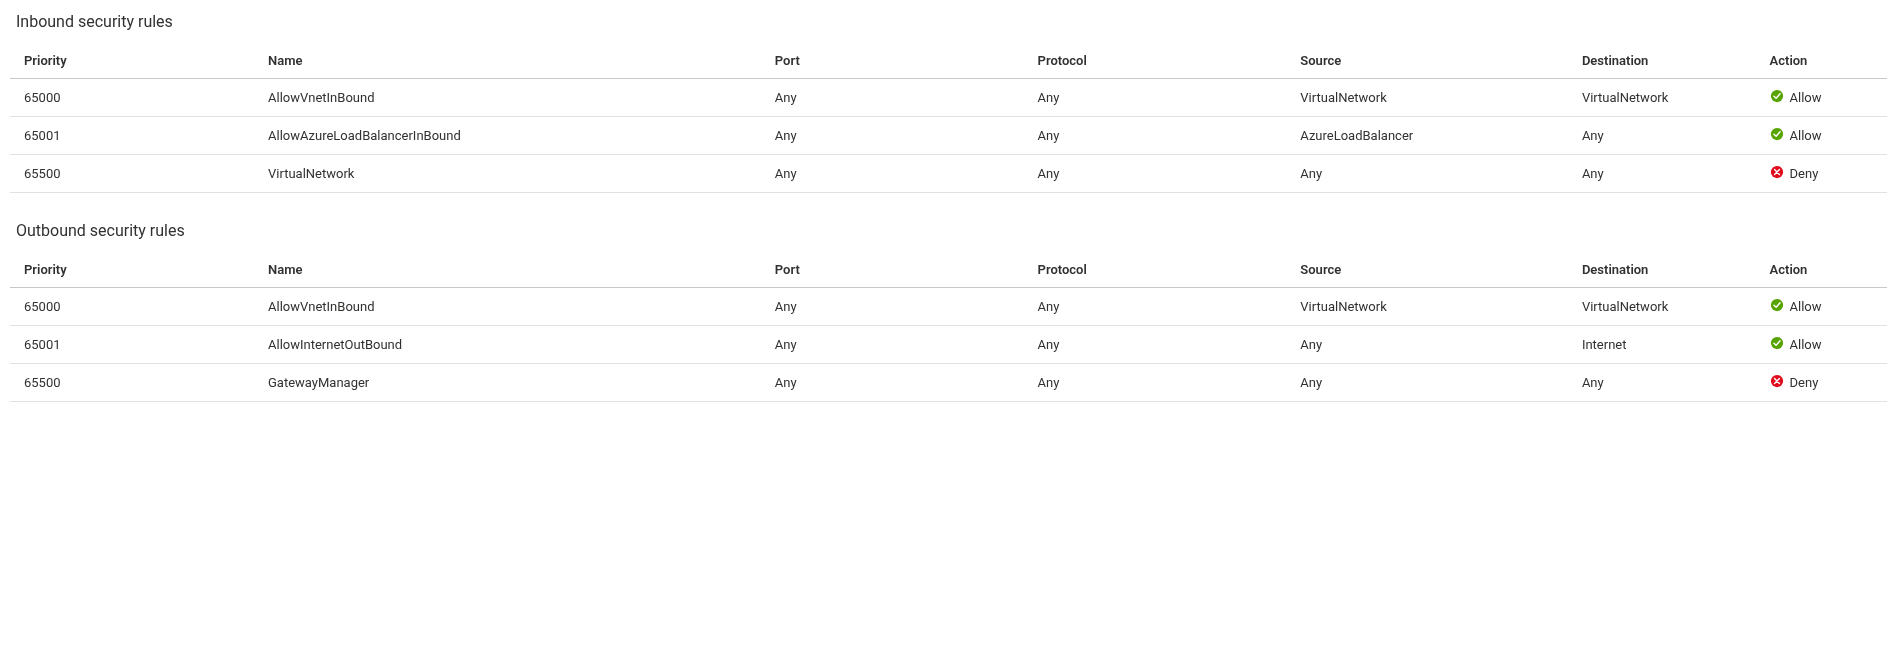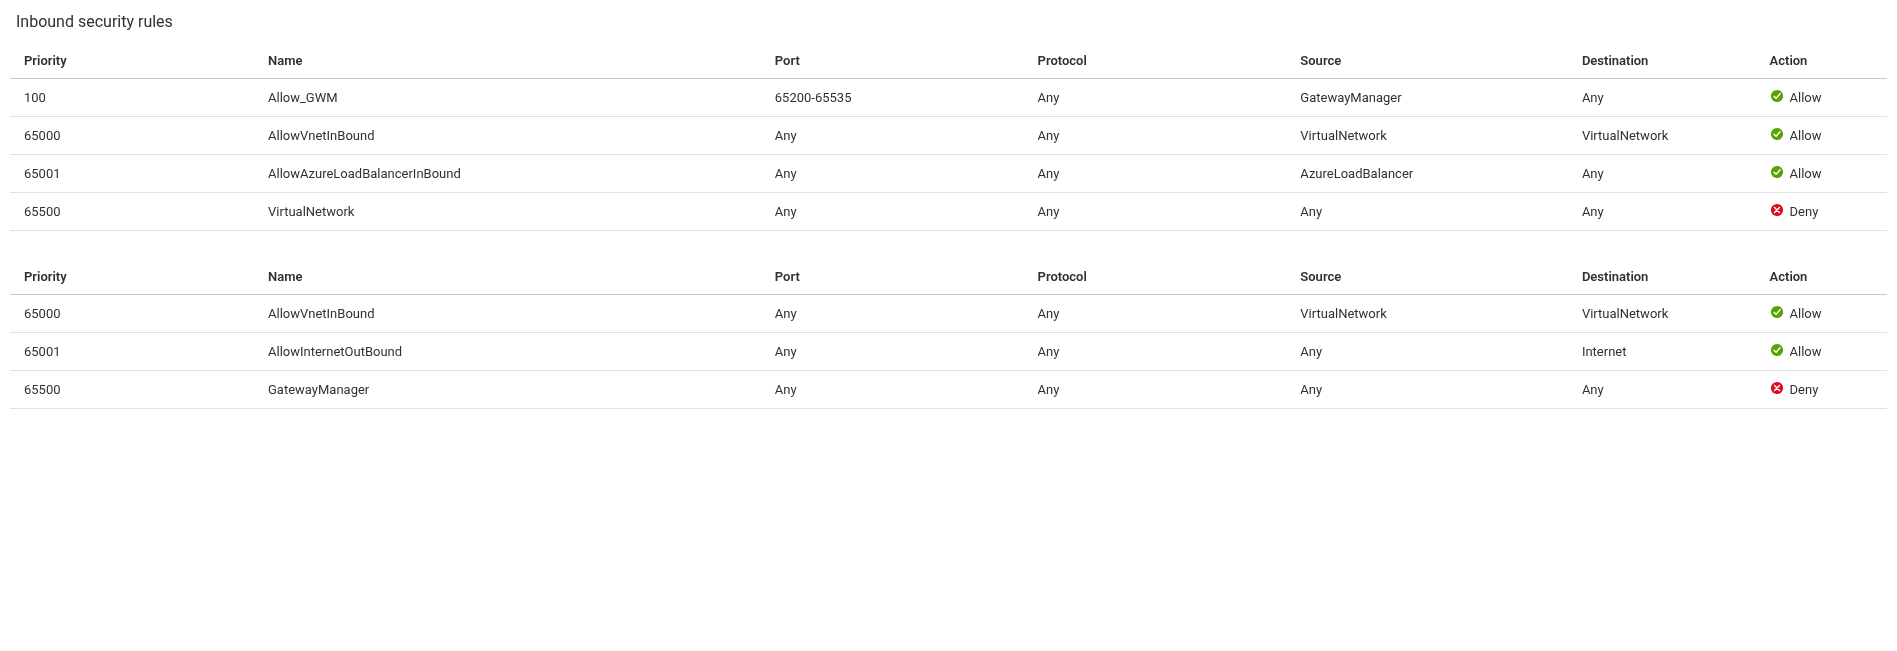--- a/index.html
+++ b/index.html
@@ -84,37 +84,20 @@
         <th>Name</th>
         <th>Port</th>
         <th>Protocol</th>
         <th>Source</th>
         <th>Destination</th>
         <th>Action</th>
       </tr>
     </thead>
     <tbody id="inbound-body">
         <tr>
-          <td>100</td>
-          <td>Allow_GWM</td>
-          <td>65200-65535</td>
-          <td>Any</td>
-          <td>GatewayManager</td>
-          <td>Any</td>
-          <td>
-            <div class="action-cell">
-              <span><svg class="status-icon" viewBox="0 0 16 16">
-                  <circle cx="8" cy="8" r="7" fill="#57A300"></circle>
-                  <path d="M4.5 8.2 L7 10.5 L11.5 5.5" stroke="#fff" stroke-width="1.6" fill="none" stroke-linecap="round" stroke-linejoin="round"></path>
-                </svg></span>
-              <span>Allow</span>
-            </div>
-          </td>
-        </tr>
-        <tr>
           <td>65000</td>
           <td>AllowVnetInBound</td>
           <td>Any</td>
           <td>Any</td>
           <td>VirtualNetwork</td>
           <td>VirtualNetwork</td>
           <td>
             <div class="action-cell">
               <span><svg class="status-icon" viewBox="0 0 16 16">
                   <circle cx="8" cy="8" r="7" fill="#57A300"></circle>
@@ -156,20 +139,21 @@
                 </svg></span>
               <span>Deny</span>
             </div>
           </td>
         </tr>
       </tbody>
   </table>
 </div>
 
 <div class="section">
+  <h2 class="section-title">Outbound security rules</h2>
   <table>
     <colgroup>
       <col class="col-priority">
         <col class="col-name">
         <col class="col-port">
       <col class="col-protocol">
         <col class="col-source">
         <col class="col-dest">
         <col class="col-action">
     </colgroup>

